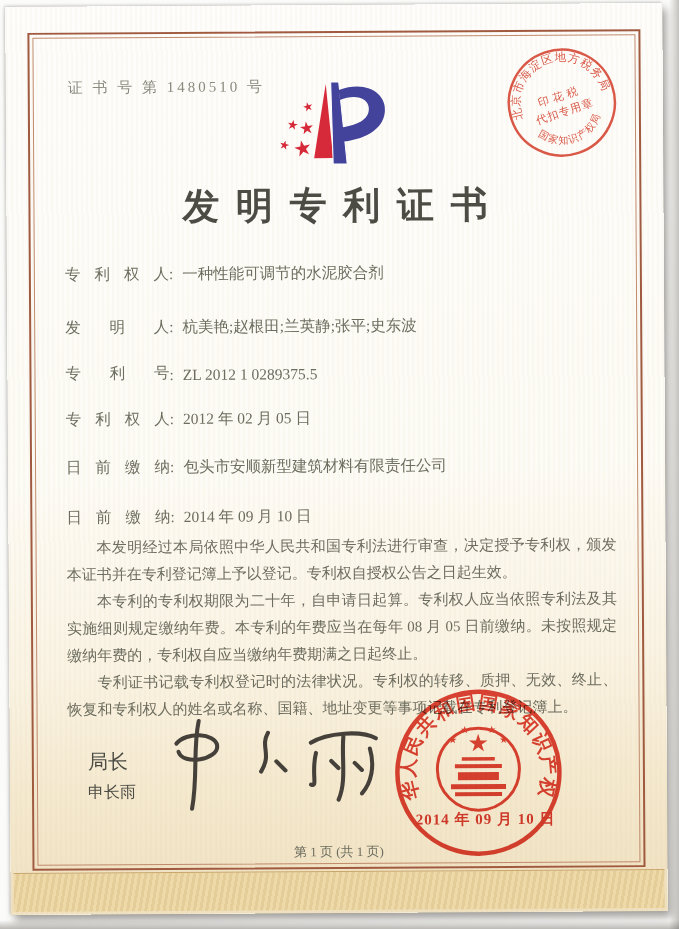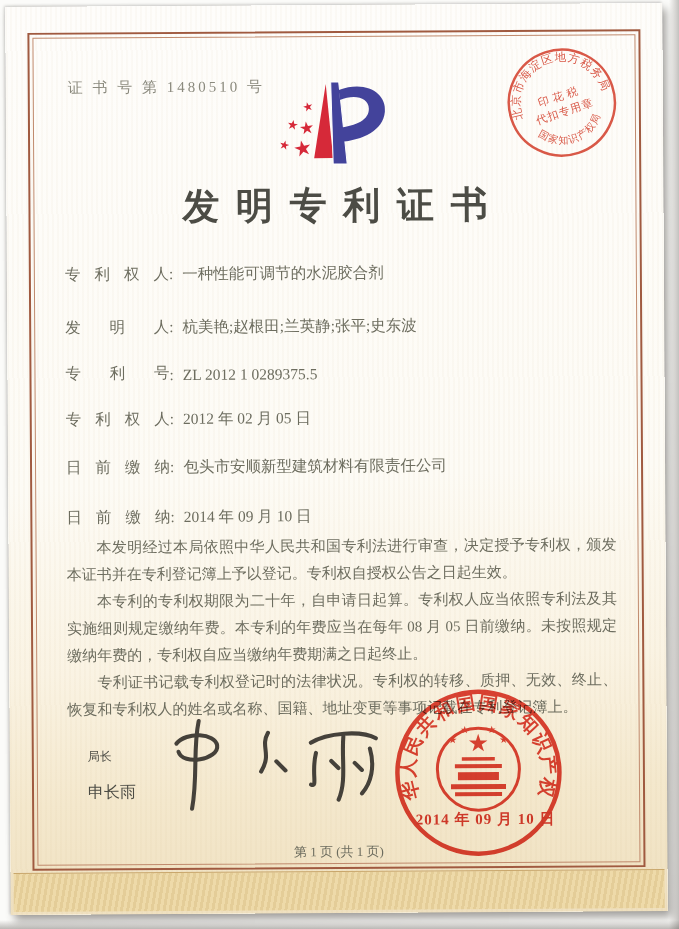--- a/index.html
+++ b/index.html
@@ -20,21 +20,21 @@
   .certno{position:absolute;left:62px;top:72px;font-size:15px;letter-spacing:3px;color:var(--text_gray);}
   .logo{position:absolute;left:267px;top:73px;width:135px;height:105px;}
   .title{position:absolute;left:0;right:0;top:176px;text-align:center;font-size:37px;font-weight:bold;
     color:var(--text_dark);letter-spacing:.45em;text-indent:.45em;}
   .field{position:absolute;left:58px;right:50px;font-size:15.5px;color:var(--text);}
   .flabel{display:inline-block;width:104px;text-align:justify;text-align-last:justify;vertical-align:bottom;}
   .fcolon{margin-right:9px;}
   .paras{position:absolute;left:58px;top:528px;width:550px;font-size:15px;line-height:1.8;
     color:var(--text);text-align:justify;}
   .paras p{margin:0;text-indent:2em;}
-  .sig-title{position:absolute;left:78px;top:742px;font-size:12px;color:var(--text_dark);
+  .sig-title{position:absolute;left:78px;top:742px;font-size:20px;color:var(--text_dark);
     font-family:Liberation Sans, sans-serif;}
   .sig-name{position:absolute;left:78px;top:776px;font-size:16px;color:var(--text_dark);
     font-family:Liberation Mono, monospace;}
   .sig-svg{position:absolute;left:152px;top:703px;width:235px;height:112px;}
   .tax-stamp{position:absolute;left:498px;top:41px;width:116px;height:116px;mix-blend-mode:multiply;opacity:.92;}
   .seal{position:absolute;left:381px;top:681px;width:175px;height:175px;mix-blend-mode:multiply;opacity:.94;}
   .seal-date{position:absolute;left:388px;top:806px;width:175px;text-align:center;font-size:15px;
     font-weight:bold;color:var(--date_red);letter-spacing:1px;z-index:5;}
   .footer{position:absolute;left:0;right:0;top:838px;text-align:center;font-size:13px;color:var(--text);}
   svg text{font-family:"Liberation Serif","DejaVu Serif",serif;}

